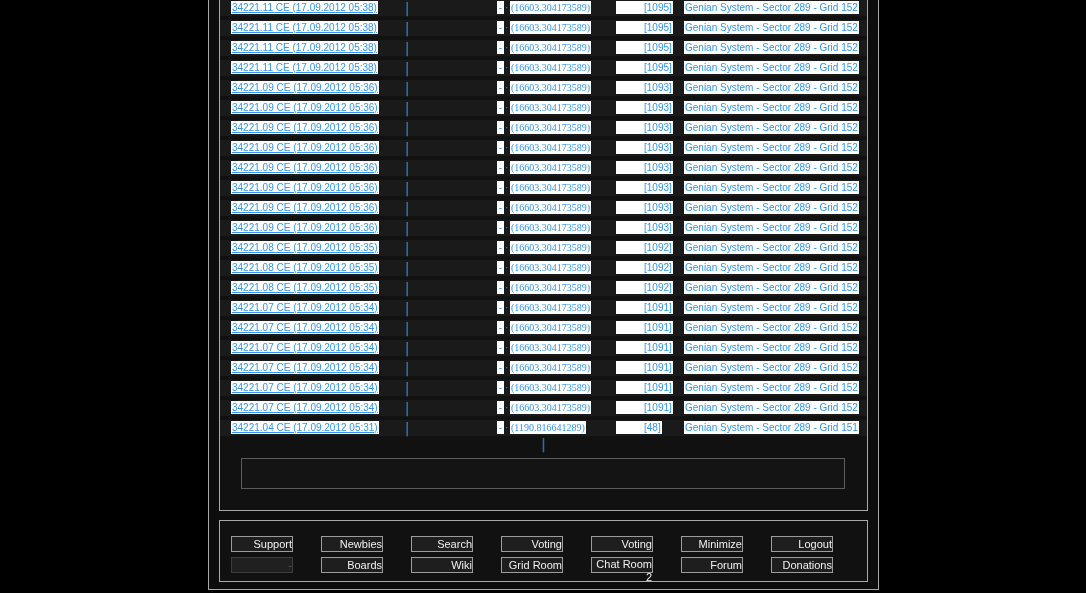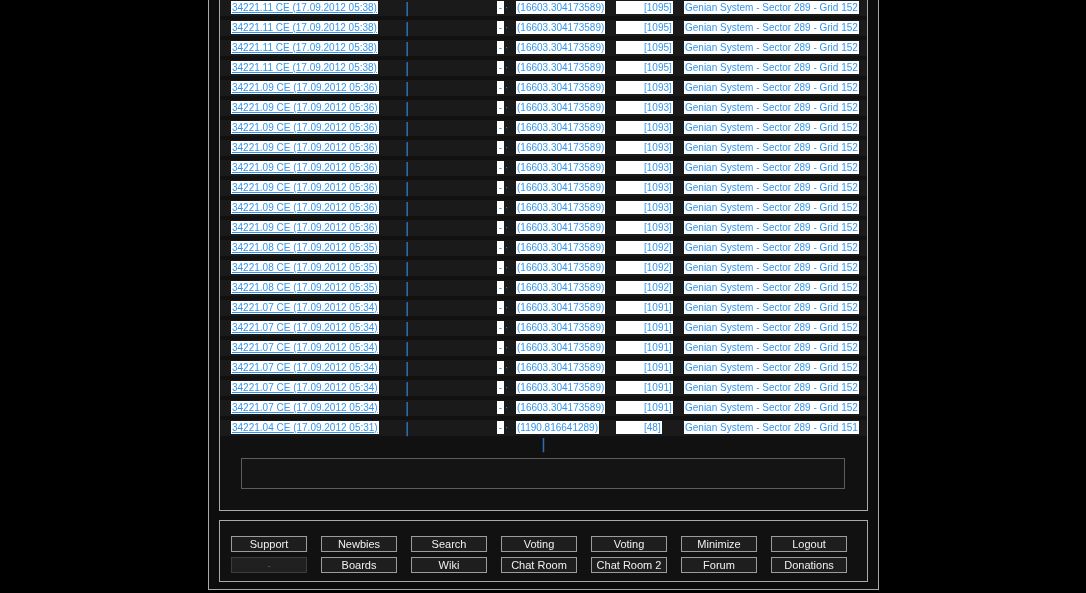--- a/index.html
+++ b/index.html
@@ -31,21 +31,21 @@
   }
   .log-row > span{position:absolute;top:1px;}
   .hl{
     display:inline-block;background:var(--sel-bg);color:var(--link-blue);
     padding:0 1px;height:13px;line-height:13px;cursor:pointer;
   }
   .c-time{left:11px;text-decoration:underline;}
   .c-pipe{left:183px;}
   .c-dash{left:277px;min-width:7px;text-align:center;}
   .c-dot{left:285px;color:var(--link-blue);background:transparent;}
-  .c-coord{left:296px;}
+  .c-coord{left:290px;font-family:Liberation Serif, serif;}
   .c-count{left:396px;padding-left:28px;}
   .c-loc{left:464px;}
   .vpipe{
     color:var(--pipe-blue);
     font-family:"DejaVu Sans Mono",monospace;
     font-size:14px;line-height:14px;font-weight:bold;
     display:inline-block;
   }
   .pager-sep{
     position:absolute;left:220px;top:435px;width:647px;height:15px;
@@ -61,24 +61,24 @@
   .footer-panel{
     position:absolute;left:219px;top:520px;width:649px;height:62px;
     background:#111111;border:1px solid #a9a9a9;
   }
   .footer-grid{
     position:absolute;left:231px;top:536px;
     display:grid;grid-template-columns:repeat(7,86px);
     column-gap:4px;row-gap:5px;
   }
   .fbtn{
-    width:76px;height:16px;
+    width:62px;height:16px;
     background:#1e1e1e;border:1px solid #9c9c9c;
     color:#f0f0f0;font-family:"Liberation Sans",sans-serif;
-    font-size:11px;line-height:13px;text-align:center;
+    font-size:11px;line-height:13px;text-align:right;
     cursor:pointer;display:block;padding:0;
   }
   .fbtn.disabled{
     border-color:#3d3d3d;background:#202020;color:#505050;cursor:default;
   }
 </style>
 </head>
 <body>
 
 <div class="outer-frame"></div>
@@ -331,20 +331,20 @@
     <button class="fbtn">Minimize</button>
 
     <button class="fbtn">Logout</button>
 
     <button class="fbtn disabled">-</button>
 
     <button class="fbtn">Boards</button>
 
     <button class="fbtn">Wiki</button>
 
-    <button class="fbtn">Chat Room</button>
+    <button class="fbtn">Grid Room</button>
 
     <button class="fbtn">Chat Room 2</button>
 
     <button class="fbtn">Forum</button>
 
     <button class="fbtn">Donations</button>
   </div>
 
 </body></html>

